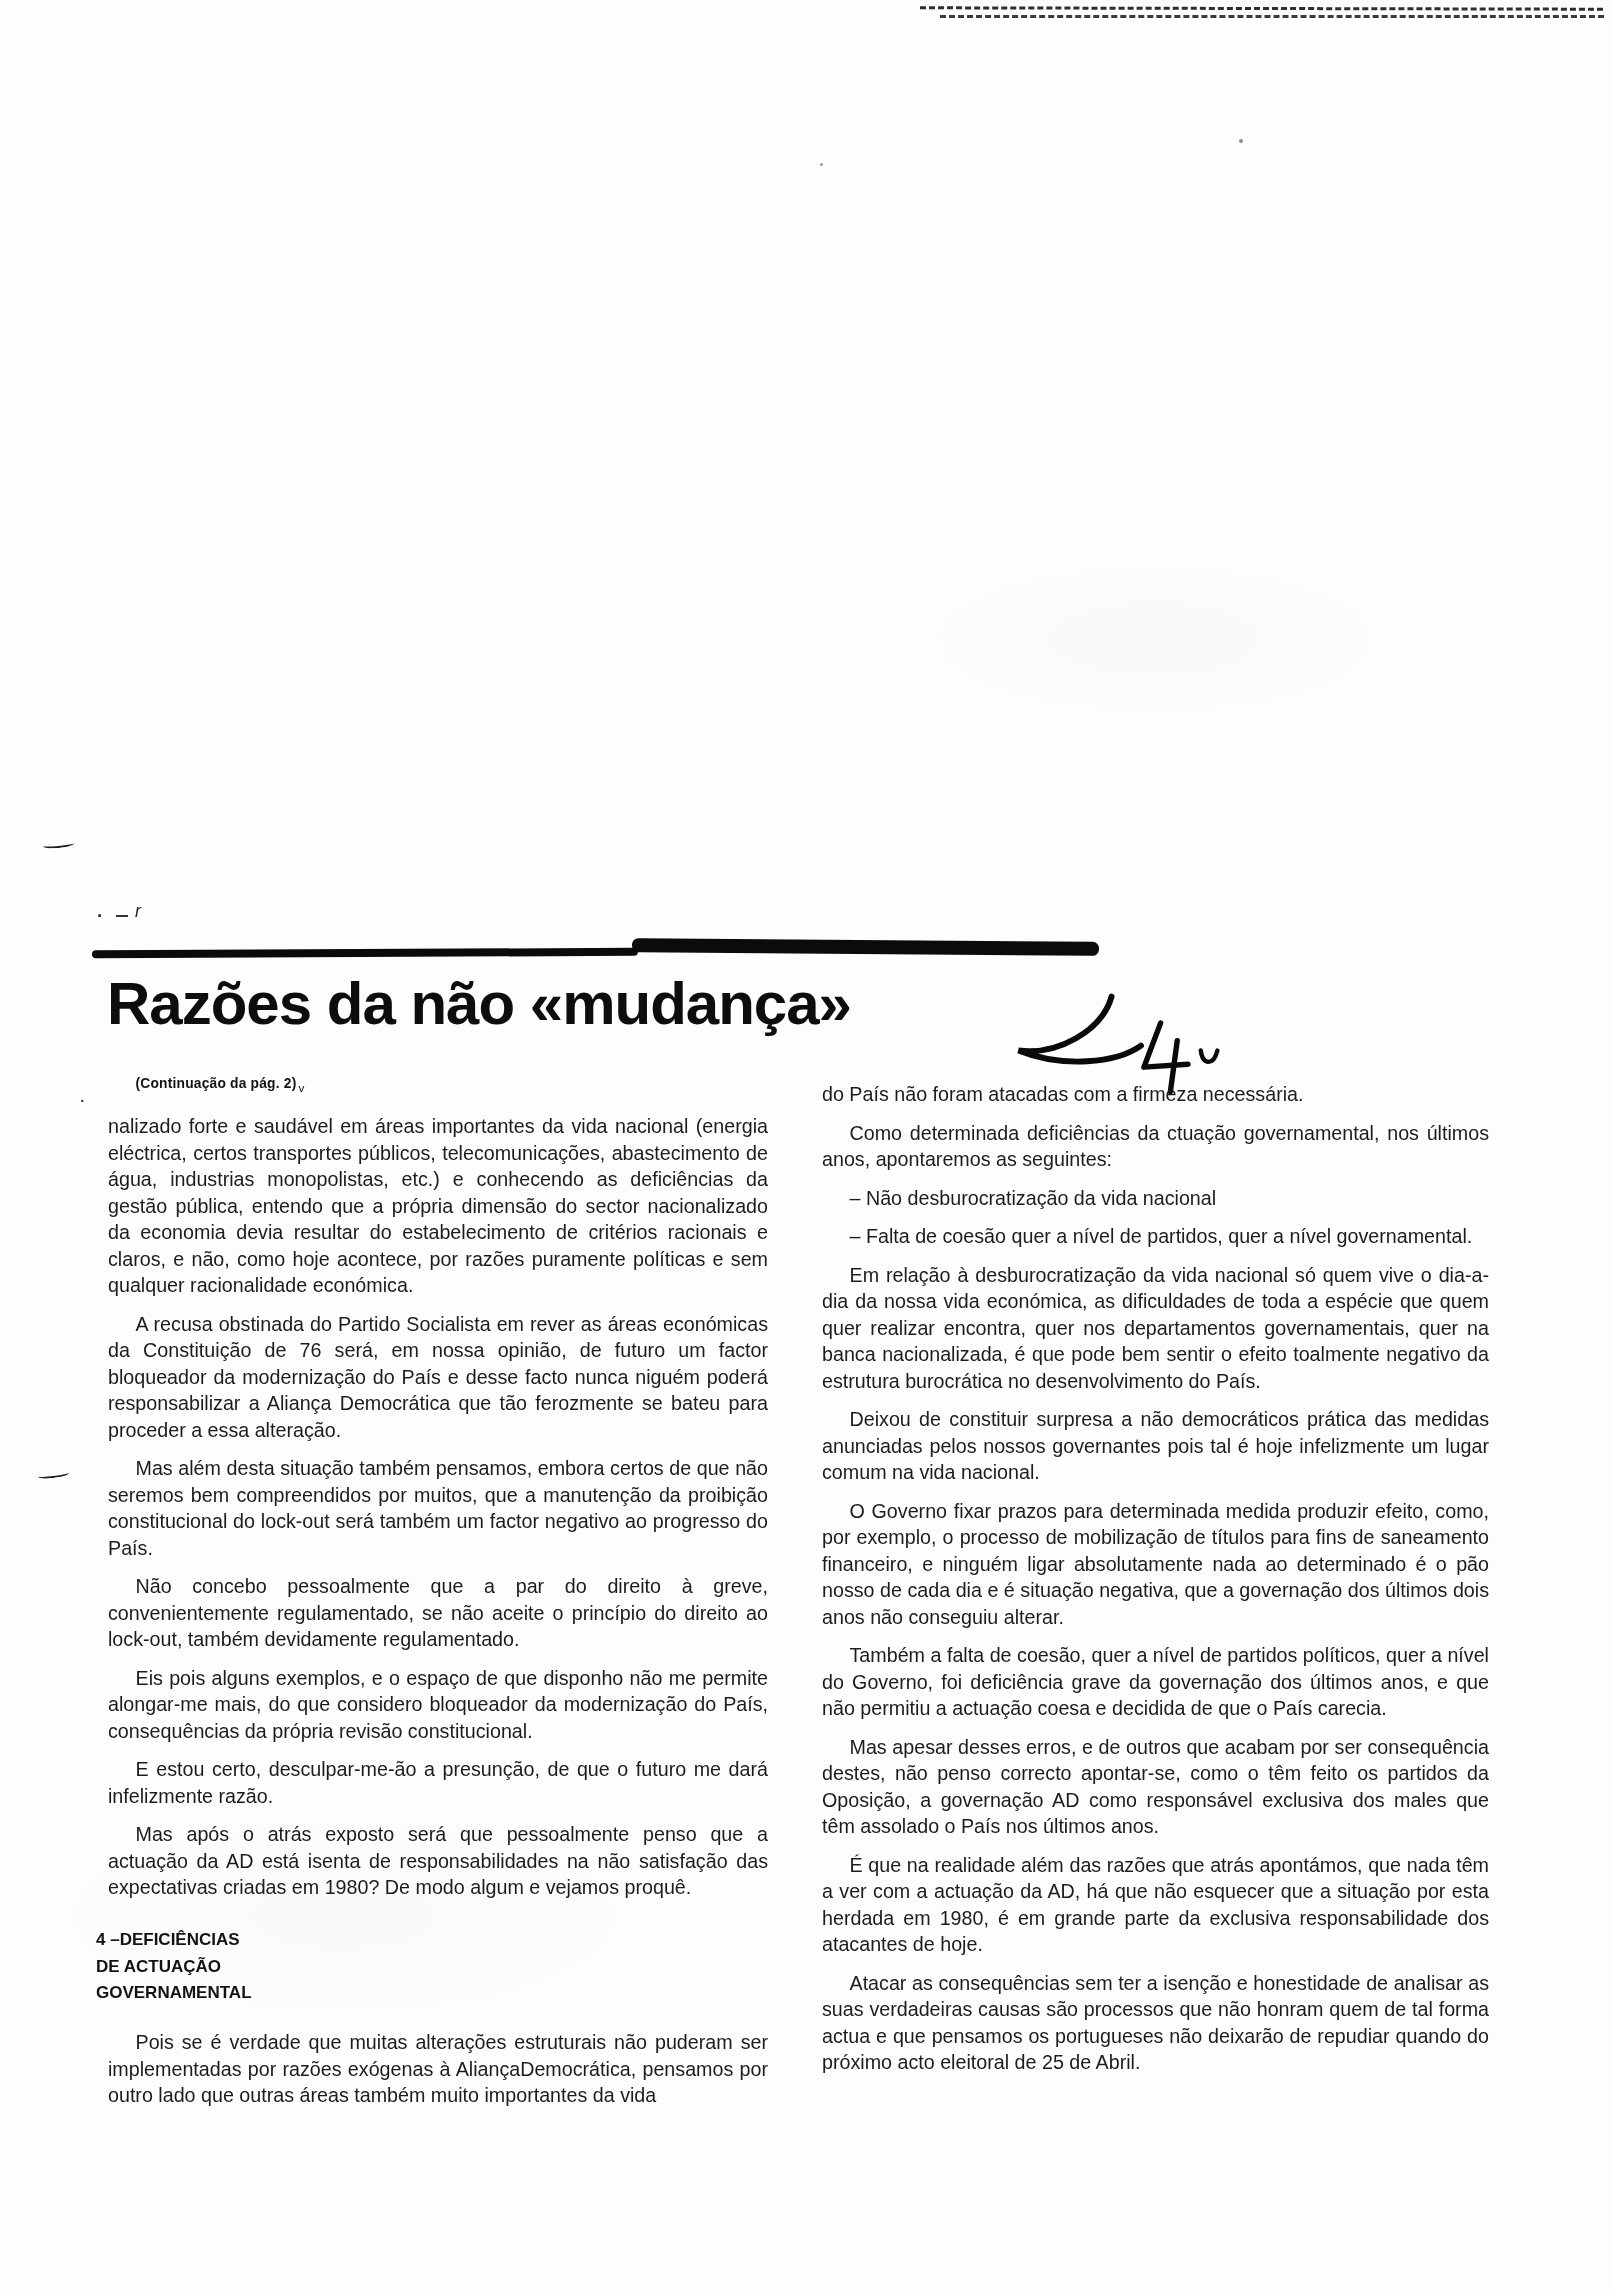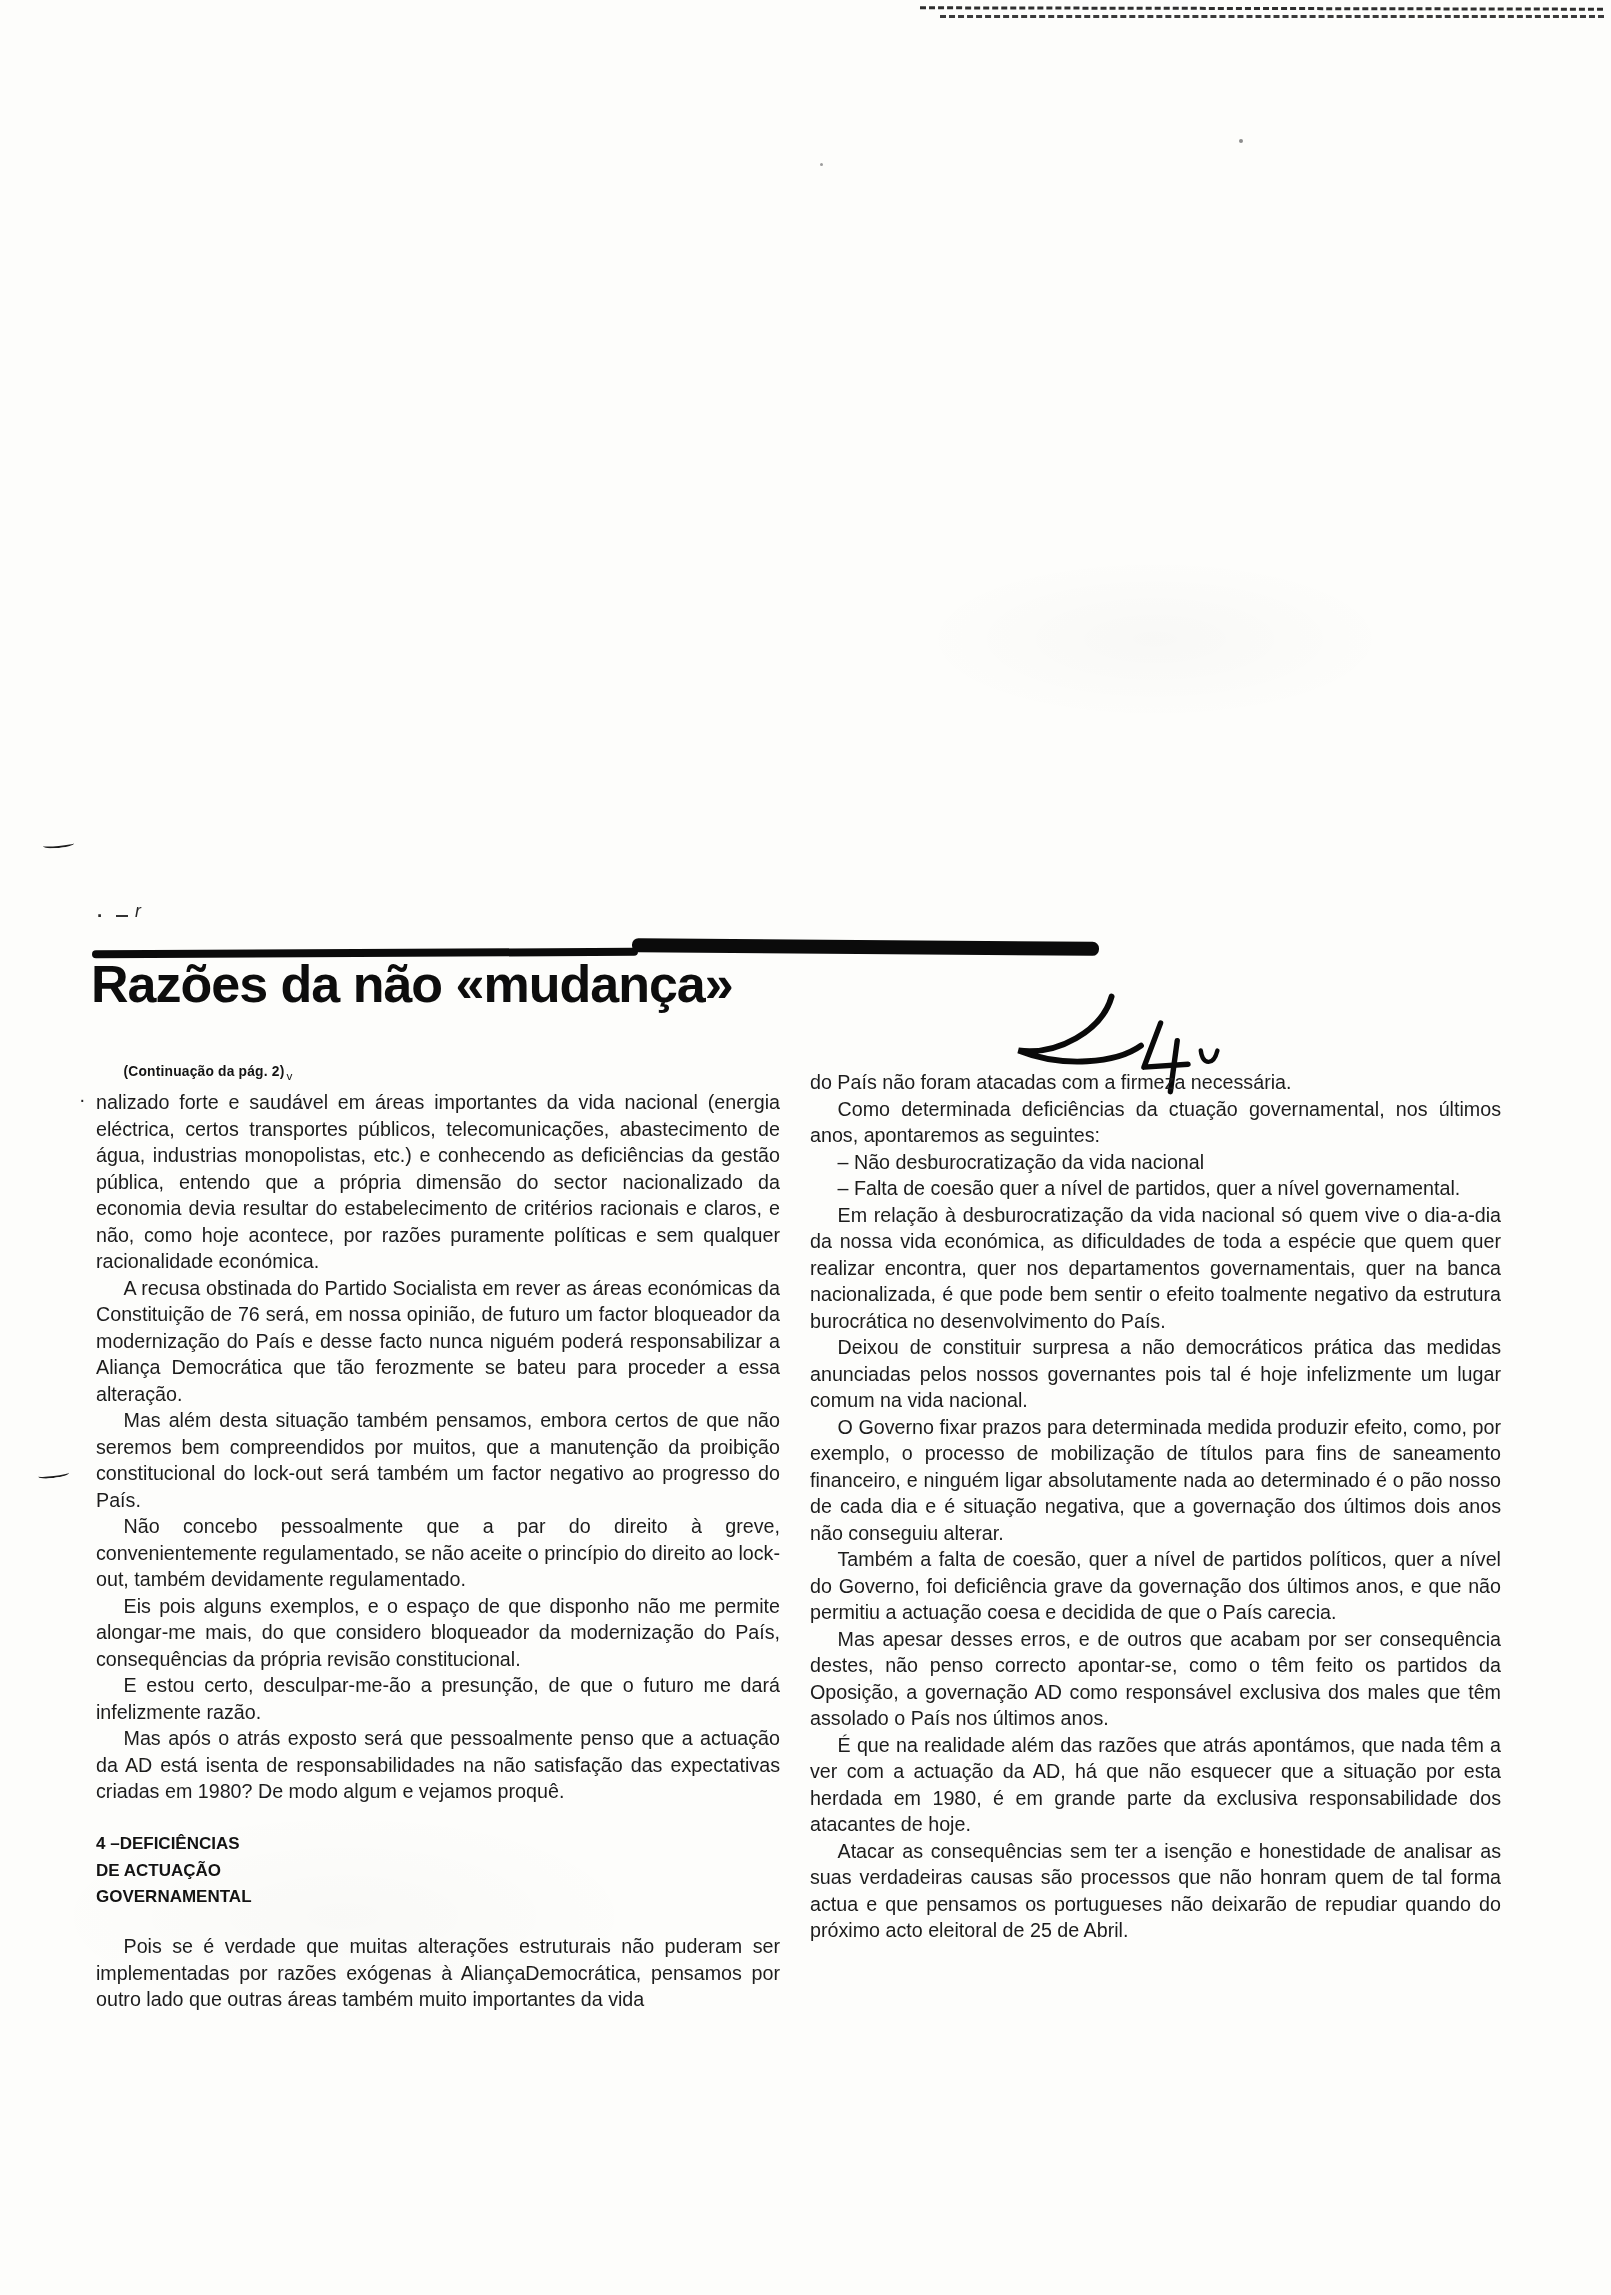--- a/index.html
+++ b/index.html
@@ -41,35 +41,35 @@
   .margin-dash { position: absolute; width: 31px; height: 6.9px;
     border-bottom: 2.9px solid #1d1d1d; border-radius: 0 0 55% 55%; }
   .margin-dash-1 { left: 43px; top: 841px; transform: rotate(-5deg); }
   .margin-dash-2 { left: 38px; top: 1471px; transform: rotate(-7deg); }
 
   .lead-dot { position: absolute; left: 79px; top: 1088px; font-size: 19.7px; color: #222; }
 
   
   .headline {
     position: absolute; left: 91px; top: 958px;
-    margin: 0;
-    font-size: 52px; font-weight: 700; line-height: 1;
+    margin: 16px;
+    font-size: 60px; font-weight: 700; line-height: 1;
     letter-spacing: -1px; color: #0d0d0d; white-space: nowrap;
   }
   .handwritten { position: absolute; left: 988px; top: 978px; }
 
   
   .column {
     position: absolute; width: 684px;
     font-size: 19.7px; line-height: 26.5px;
     text-align: justify; color: #1c1c1c;
   }
   .col-left  { left: 96px;  top: 1059px; }
   .col-right { left: 810px; top: 1069px; width: 691px; }
-  .column p { margin: 0; text-indent: 27.5px; }
+  .column p { margin: 12px; text-indent: 27.5px; }
   .column p.no-indent { text-indent: 0; }
 
   .cont-note {
     font-size: 13.8px; font-weight: 700; letter-spacing: 0.2px;
     margin: 0 0 8.8px 0; text-align: left; color: #141414;
   }
   .note-tick { font-size: 11.8px; font-weight: 400; vertical-align: -3.9px; margin-left: 2px; }
 
   .section-heading {
     margin: 26.5px 0 22.6px 0;

